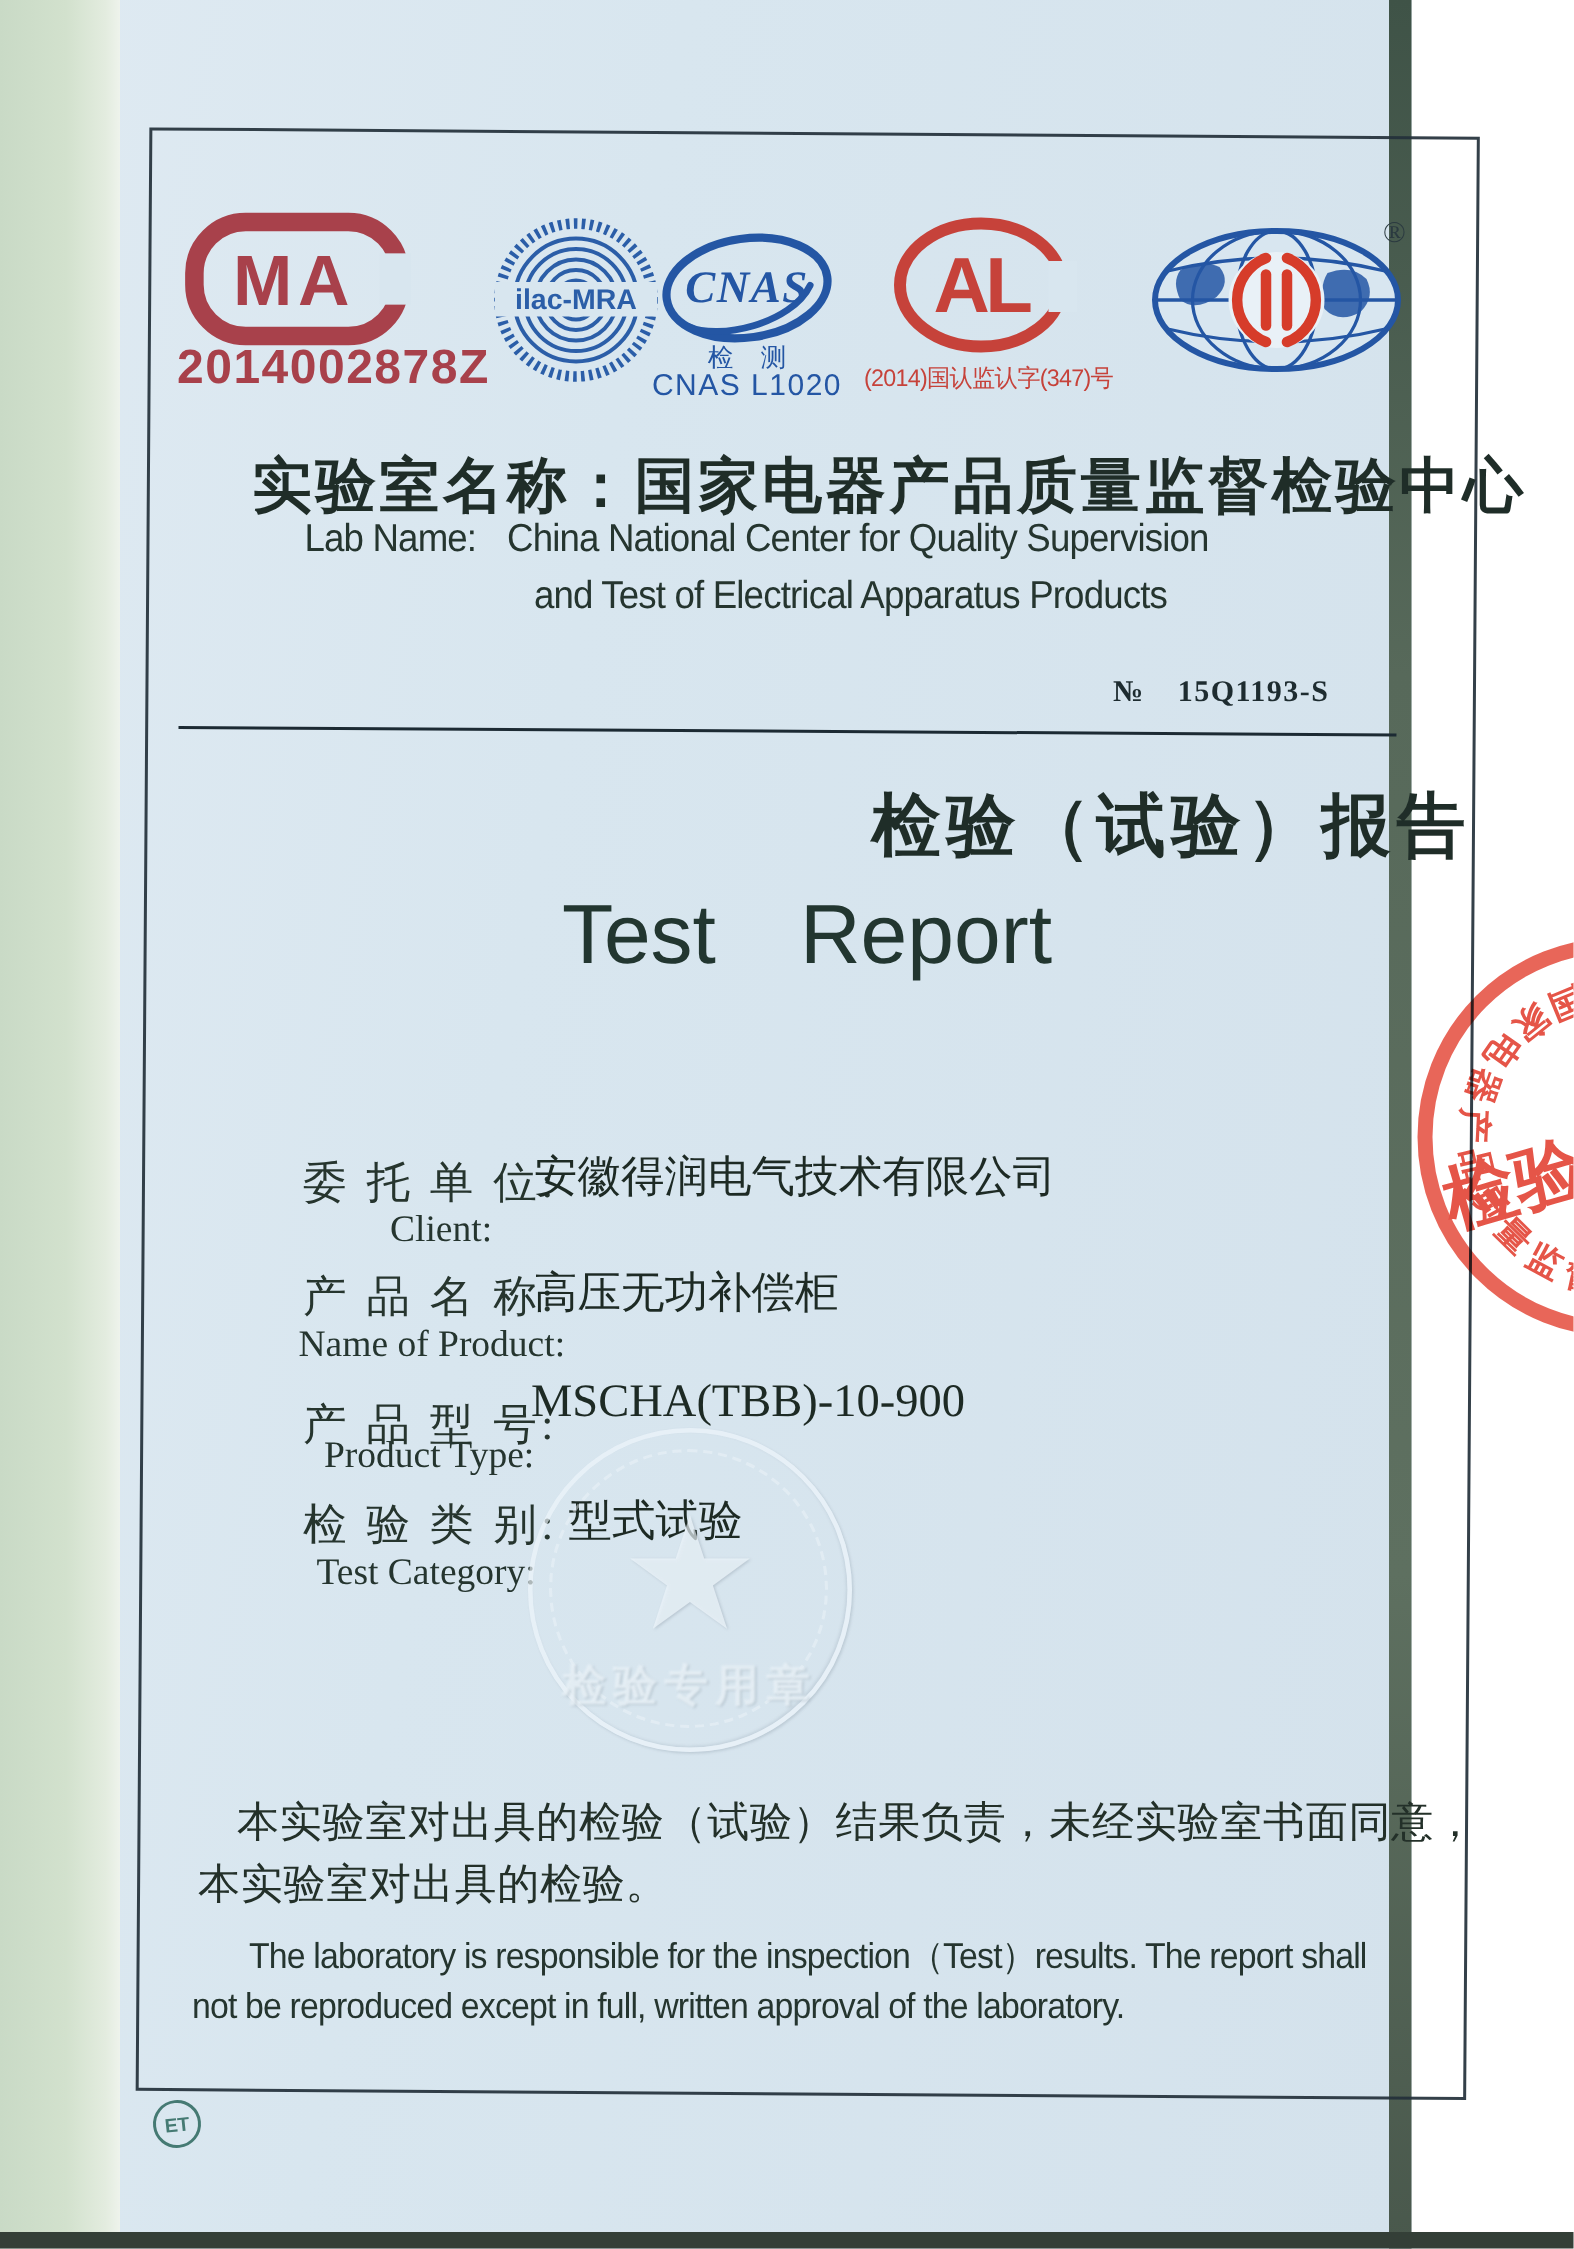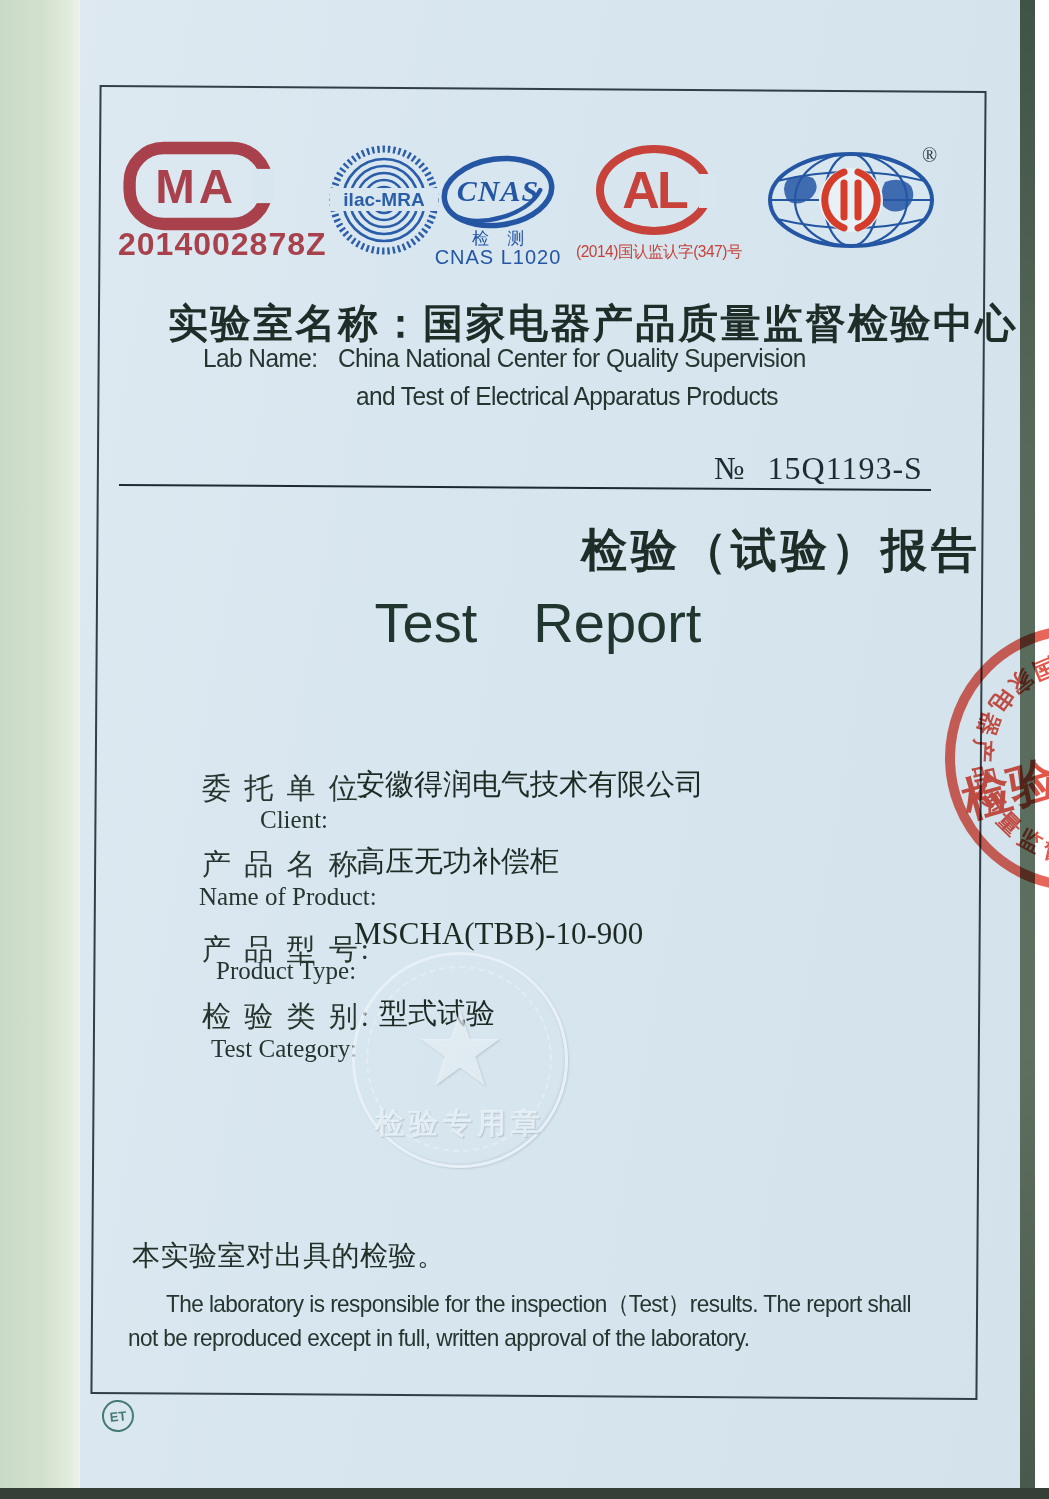--- a/index.html
+++ b/index.html
@@ -1,17 +1,17 @@
 <!DOCTYPE html>
 <html><head>
 <meta charset="utf-8">
 <style>
   html,body{margin:0;padding:0;}
   body{width:1049px;height:1499px;overflow:hidden;font-family:"Liberation Serif","DejaVu Serif",serif;}
-  .scan{position:absolute;left:0;top:0;width:1035px;height:1499px;
+  .scan{position:absolute;left:0;top:0;width:941px;height:1499px;
         background:linear-gradient(100deg,#dfeaf2 0%,#d8e6ef 38%,#d4e2ec 100%);}
   .edge-left{position:absolute;left:0;top:0;width:80px;height:1499px;
         background:linear-gradient(90deg,#c9dac6 0%,#d2e1cd 55%,#e3ecdf 88%,#eef3ec 100%);}
   .edge-right{position:absolute;right:0;top:0;width:15px;height:1499px;
         background:linear-gradient(180deg,#3f5347 0%,#57695a 30%,#5e7060 70%,#49584c 100%);}
   .edge-bottom{position:absolute;left:0;bottom:0;width:1049px;height:11px;background:#343f37;}
   .frame{position:absolute;left:95px;top:88px;width:883px;height:1305px;
         border:2px solid #233039;transform:rotate(0.4deg);opacity:.92;}
   .abs{position:absolute;}
   .cn-hei{font-family:"Liberation Sans","DejaVu Sans",sans-serif;font-weight:bold;color:#1f2d28;}
@@ -35,21 +35,21 @@
   .globe-svg{left:765px;top:150px;width:172px;height:100px;}
   .reg{left:922px;top:144px;font-size:20px;color:#2b3a40;font-family:"Liberation Serif",serif;}
 
   
   .lab-line1{left:168px;top:296px;font-size:40px;letter-spacing:2.5px;white-space:nowrap;}
   .lab-en-label{left:203px;top:343px;font-size:26px;}
   .lab-en-1{left:338px;top:343px;font-size:26px;}
   .lab-en-2{left:356px;top:381px;font-size:26px;}
 
   
-  .report-no{left:714px;top:450px;font-size:32px;color:#1e2c30;letter-spacing:1px;white-space:nowrap;}
+  .report-no{left:742px;top:450px;font-size:20px;color:#1e2c30;letter-spacing:1px;white-space:nowrap;font-weight:bold;}
   .report-no .gap{display:inline-block;width:22px;}
   .rule{left:119px;top:484px;width:812px;height:2px;background:#1c2a33;transform:rotate(0.35deg);transform-origin:left center;}
 
   
   .title-cn{left:95px;top:520px;width:886px;text-align:right;font-size:46px;letter-spacing:4px;}
   .title-en{left:95px;top:586px;width:886px;text-align:center;font-size:56px;
             font-family:"Liberation Sans",sans-serif;color:#223630;white-space:nowrap;}
 
   
   .f-label{font-size:29px;letter-spacing:3px;white-space:nowrap;}
@@ -199,20 +199,21 @@
     <circle cx="150" cy="160" r="128" fill="none" stroke="#e23d2e" stroke-width="10" opacity="0.9"></circle>
     <defs>
       <path id="stampArc" d="M150,57 A103,103 0 0 0 47,160 A103,103 0 0 0 150,263"></path>
     </defs>
     <text font-family="Liberation Sans,sans-serif" font-weight="bold" font-size="23" fill="#e23d2e" letter-spacing="6">
       <textPath href="#stampArc" startOffset="8%">国家电器产品质量监督检验中心</textPath>
     </text>
     <text x="40" y="220" font-family="Liberation Sans,sans-serif" font-weight="bold" font-size="48" fill="#e23d2e" transform="rotate(-16 40 220)">检验</text>
   </svg>
 
+  <div class="abs fc1 cn-song">本实验室对出具的检验（试验）结果负责，未经实验室书面同意，</div>
   <div class="abs fc2 cn-song">本实验室对出具的检验。</div>
   <div class="abs fe1 en-sans squeeze">The laboratory is responsible for the inspection（Test）results. The report shall</div>
   <div class="abs fe2 en-sans squeeze">not be reproduced except in full, written approval of the laboratory.</div>
 
   <div class="abs et-mark">
     <span>ET</span>
   </div>
 
 </div>
 

